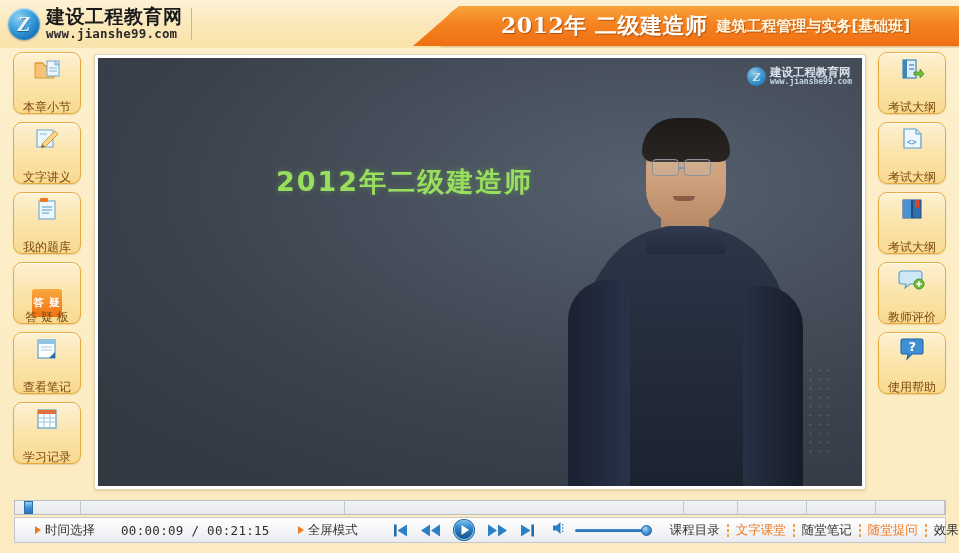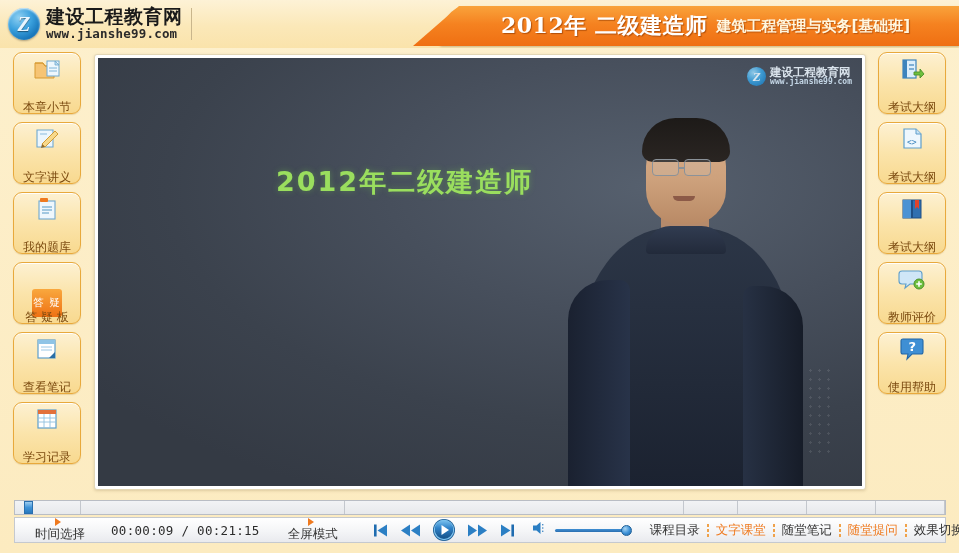--- a/index.html
+++ b/index.html
@@ -135,21 +135,21 @@
     font-size: 12px;
     color: #7b4a10;
     font-family: "DejaVu Sans", "Liberation Sans", sans-serif;
     white-space: nowrap;
     line-height: 1;
   }
   .badge-answer {
     width: 34px; height: 28px;
     border-radius: 3px;
     background: linear-gradient(to bottom, #f9a83e 0%, #ee7114 100%);
-    color: #fff; font-size: 10.5px; font-weight: normal;
+    color: #fff; font-size: 10.5px; font-weight: bold;
     display: flex; align-items: center; justify-content: center;
     letter-spacing: 1px;
     font-family: "DejaVu Sans", "Liberation Sans", sans-serif;
     margin-top: 47px;
   }
 
   
   #video-panel {
     position: absolute;
     left: 94px; top: 54px;
@@ -281,21 +281,20 @@
     background: linear-gradient(to bottom, #ffffff 0%, #f4f5f7 55%, #e9eaee 100%);
     border: 1px solid #c5c9cf;
     display: flex; align-items: center;
   }
   .ctrl-item {
     display: flex; align-items: center;
     font-size: 12.5px; color: #333;
     font-family: "DejaVu Sans", "Liberation Sans", sans-serif;
     white-space: nowrap;
     cursor: pointer;
-    flex-direction: column;
   }
   .tri {
     width: 0; height: 0;
     border-left: 6px solid #ef7a1f;
     border-top: 4px solid transparent;
     border-bottom: 4px solid transparent;
     margin-right: 4px;
   }
   #time-select { margin-left: 20px; }
   #time-display {

